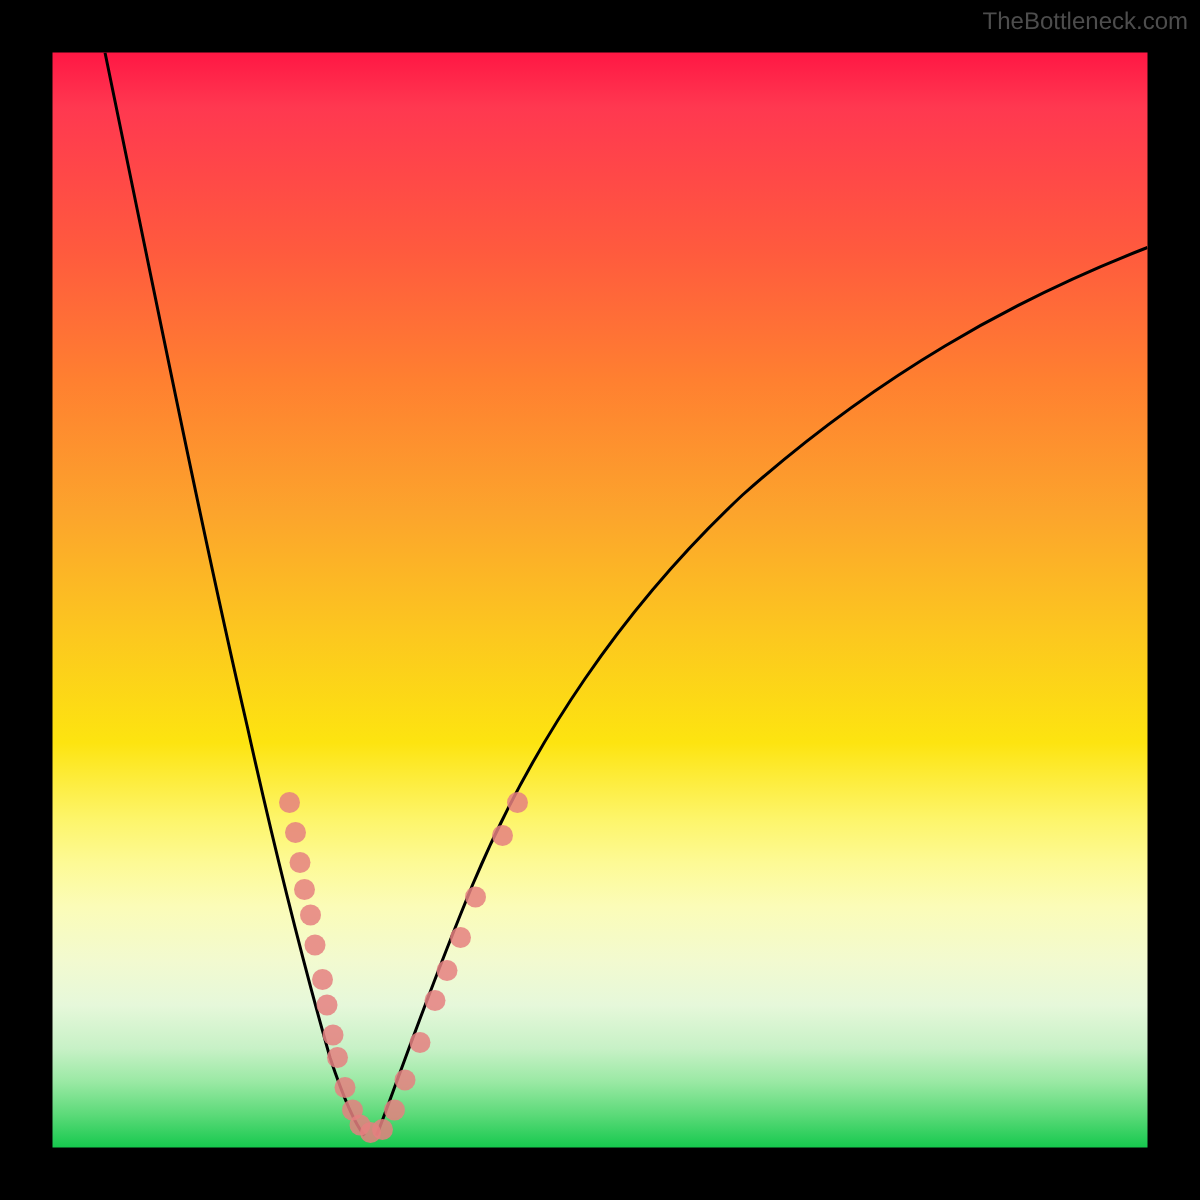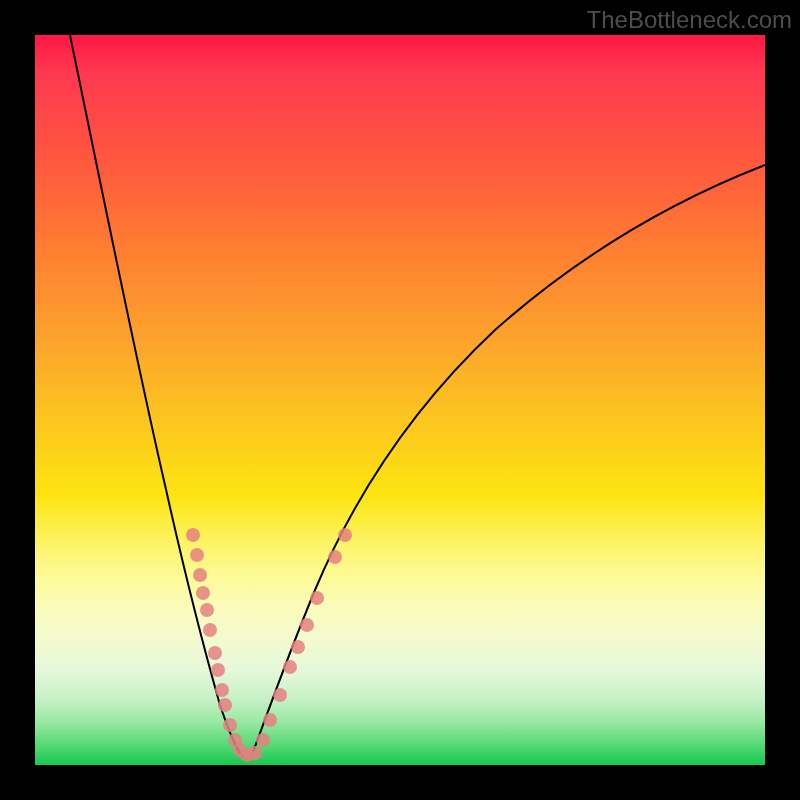--- a/index.html
+++ b/index.html
@@ -40,21 +40,21 @@
       #9ae9a4 94%,
       #5cda79 97%,
       #16c94e 100%
     );
   }
   .watermark {
     position: absolute;
     top: 6px;
     right: 8px;
     color: #4d4d4d;
-    font-size: 24px;
+    font-size: 16px;
     font-weight: 400;
     letter-spacing: 0px;
   }
   svg.curves {
     position: absolute;
     left: 0;
     top: 0;
     width: 730px;
     height: 730px;
   }

